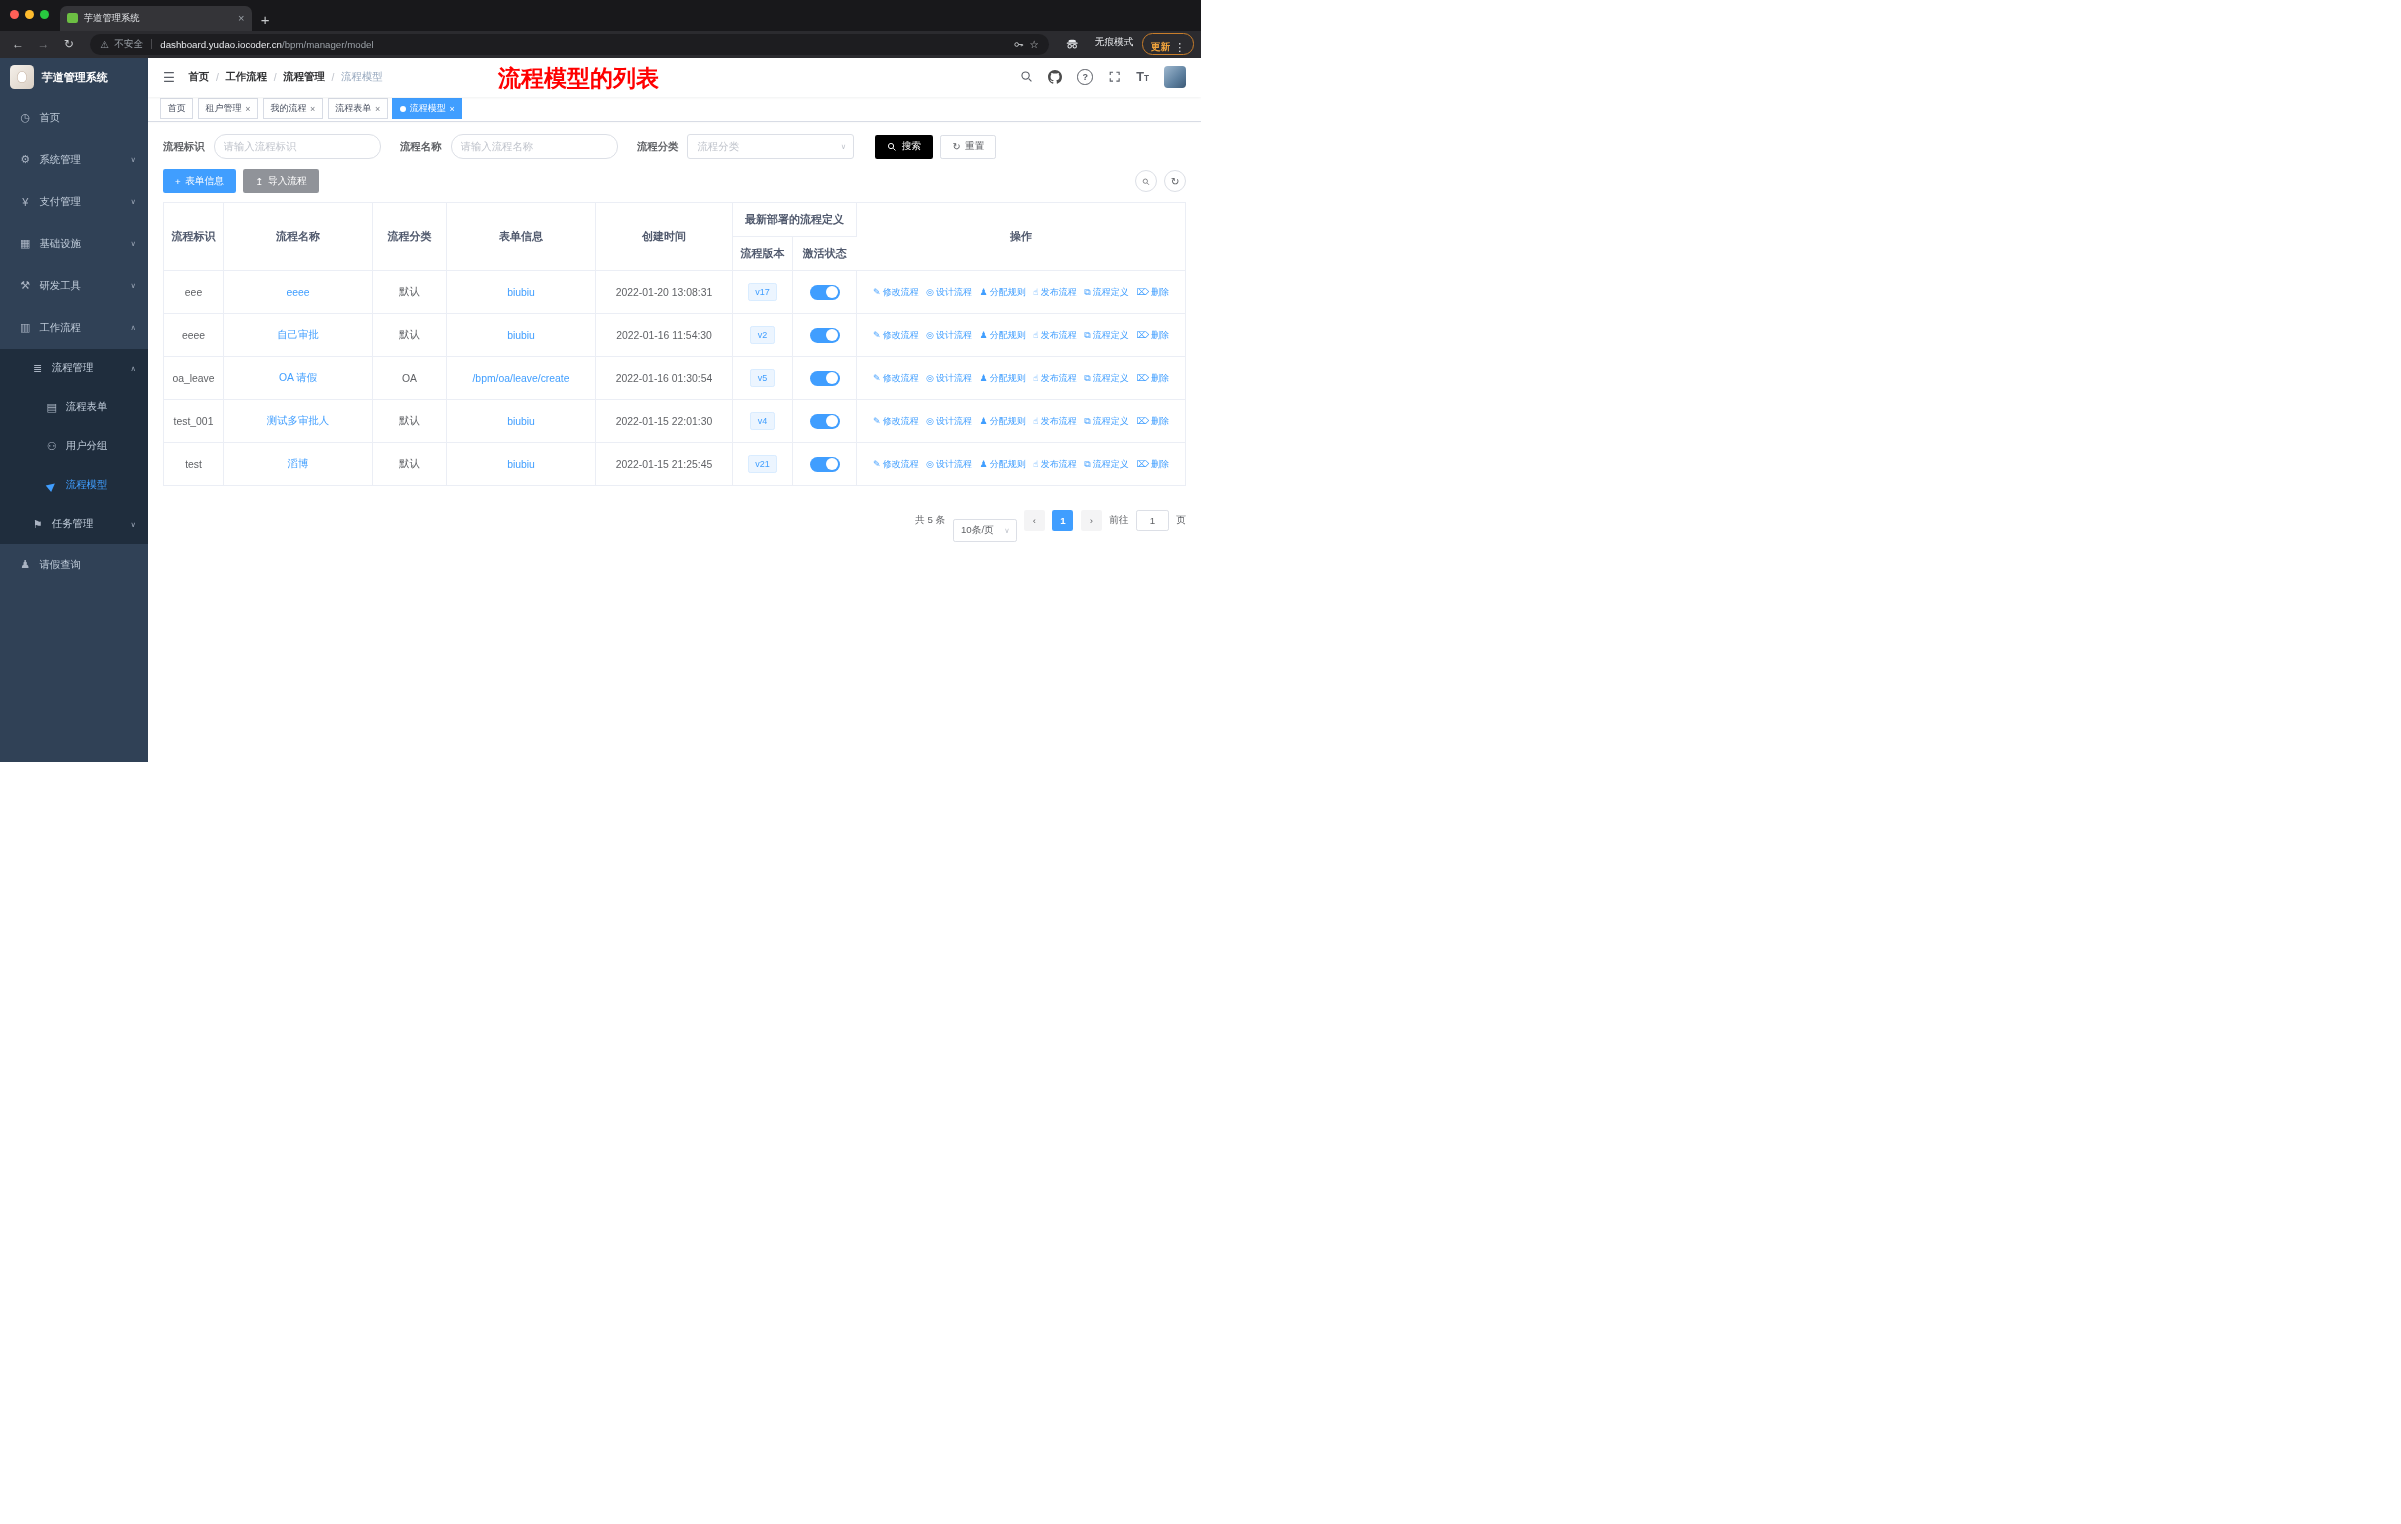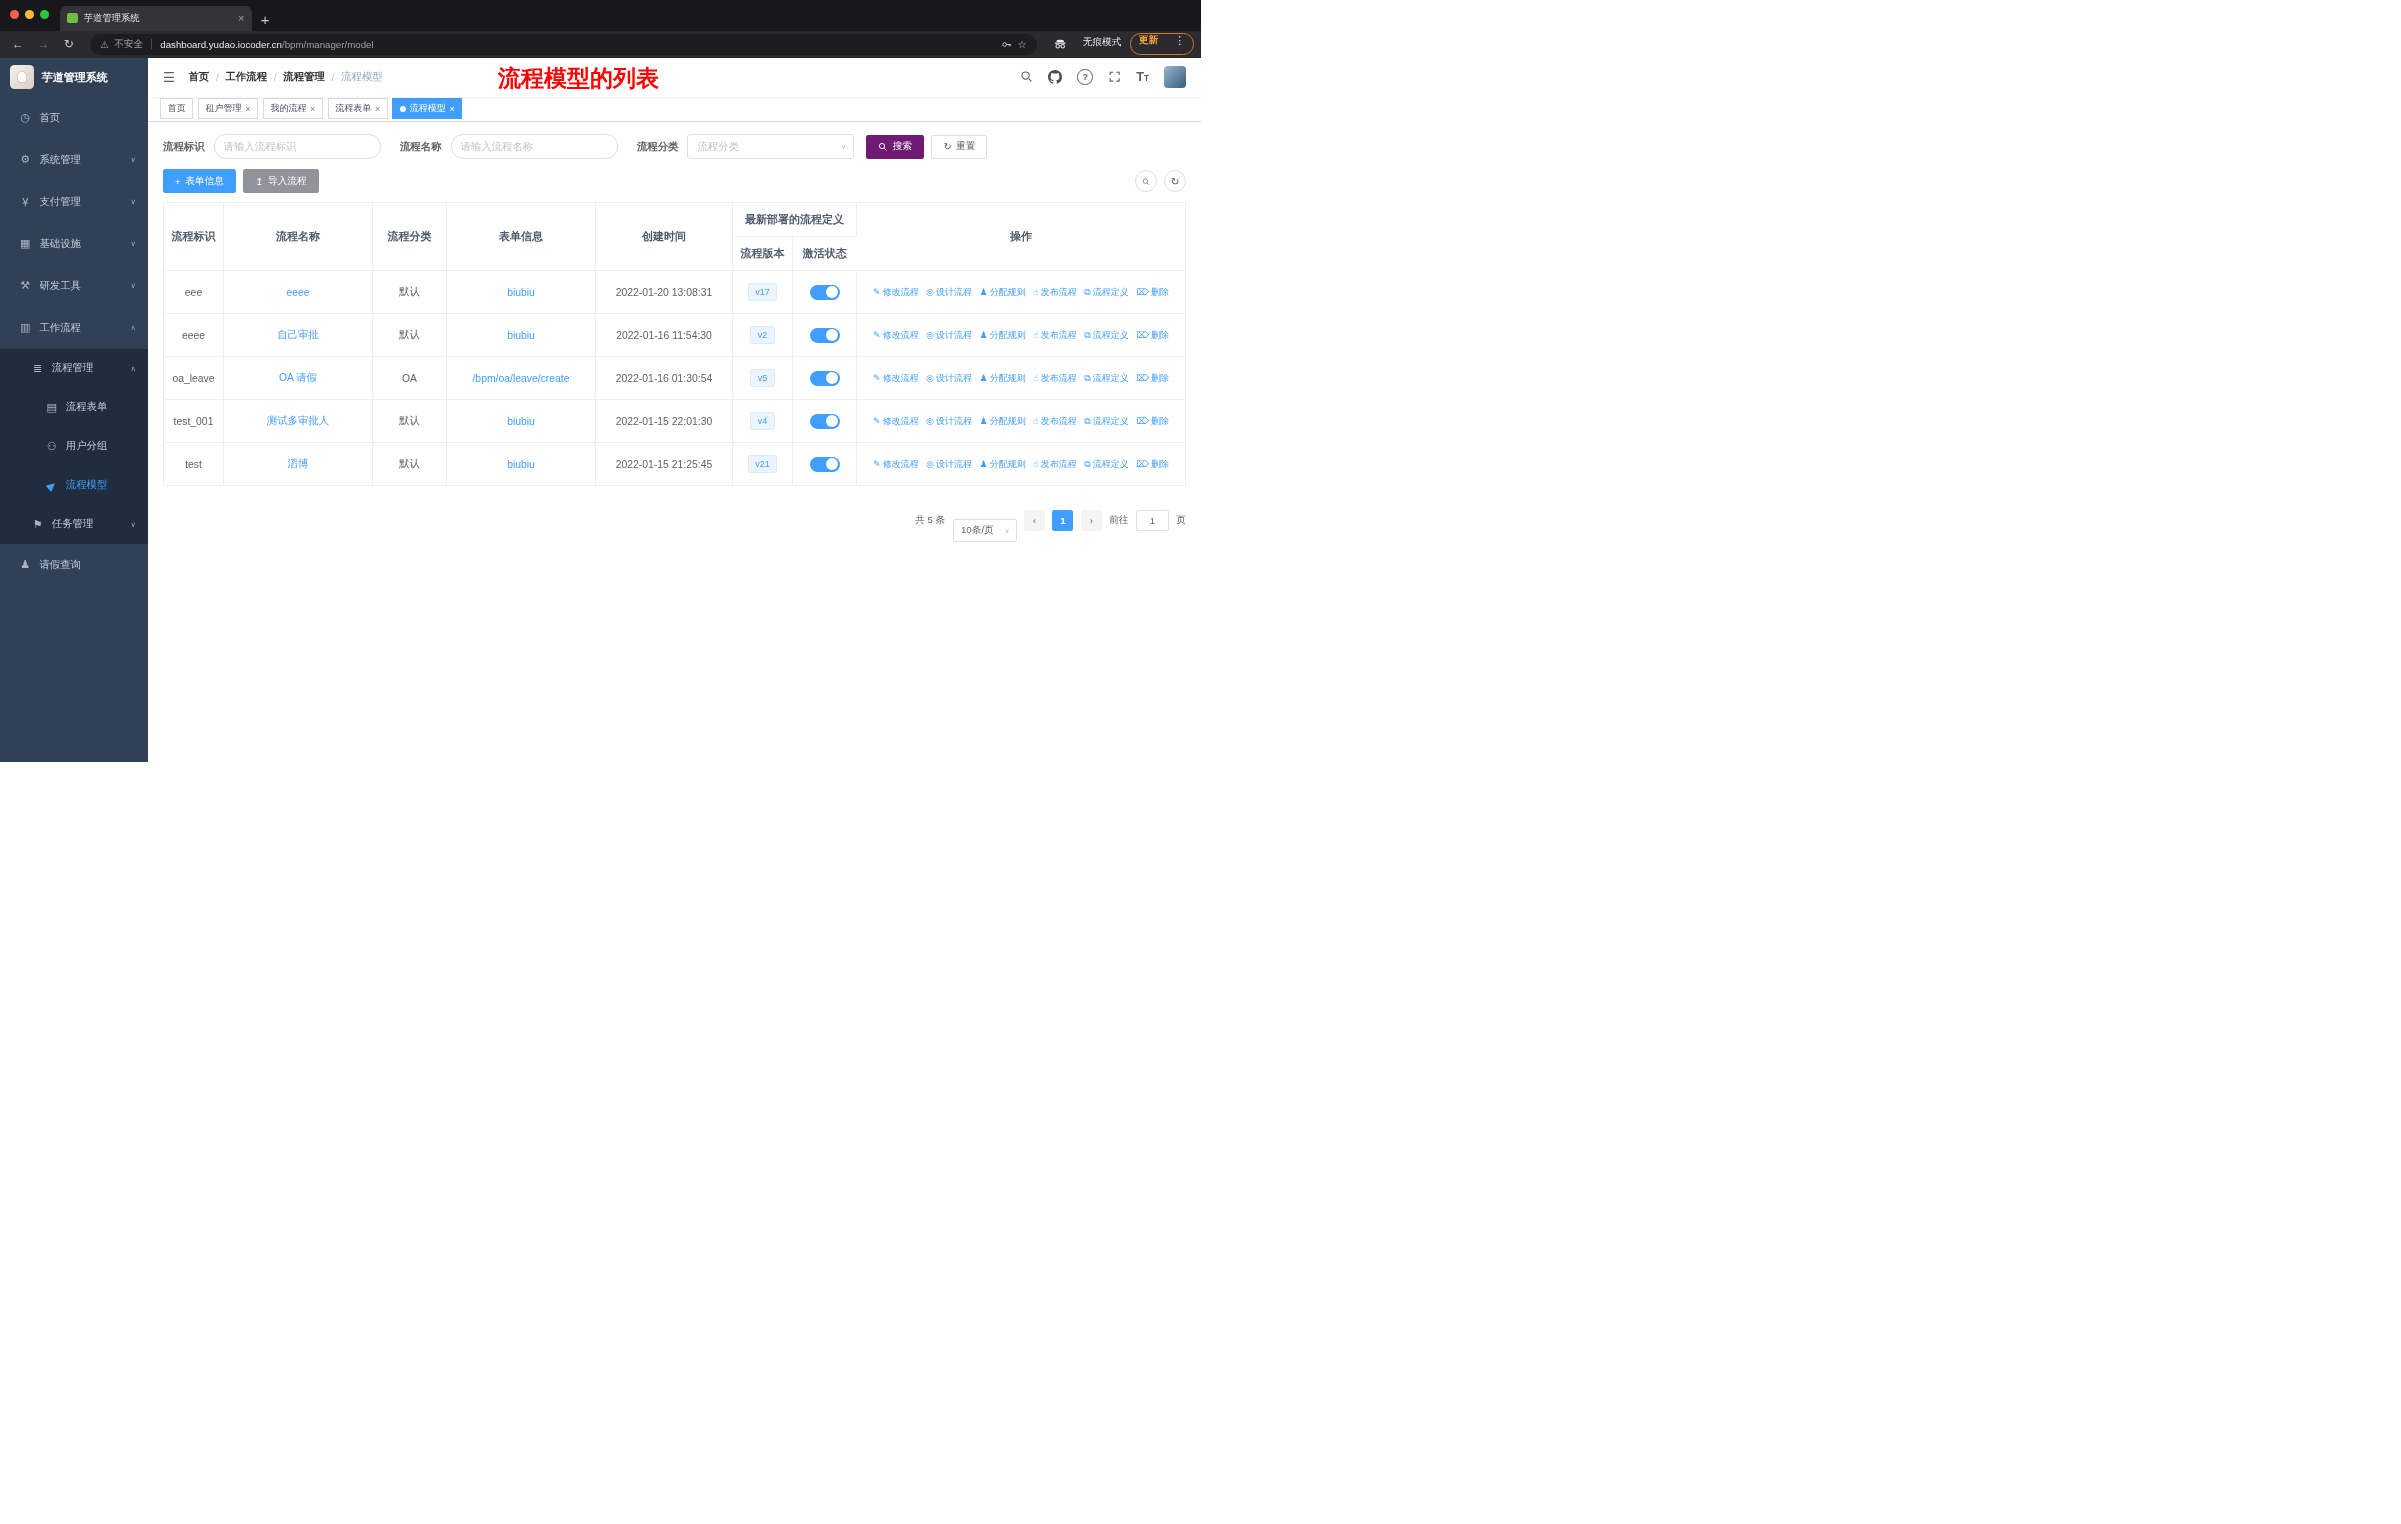--- a/index.html
+++ b/index.html
@@ -23,21 +23,21 @@
   .nav-ic{color:#c7c9cc;font-size:12px;width:21px;height:21px;display:flex;align-items:center;justify-content:center;border-radius:50%;cursor:pointer;}
   .nav-ic.dim{color:#77797d;}
   .urlbar{flex:1;height:21px;background:#1d1d20;border-radius:10.4px;display:flex;align-items:center;padding:0 10.4px;gap:5.2px;margin:0 6px;color:#9aa0a6;font-size:9.7px;}
   .warn-ic{font-size:9.7px;color:#9aa0a6;}
   .url-div{width:0.7px;height:10.4px;background:#4a4a4e;margin:0 3px;}
   .url-host{color:#e8eaed;}
   .url-path{color:#9aa0a6;}
   .url-spacer{flex:1;}
   .ub-ic{color:#c7c9cc;font-size:10.4px;cursor:pointer;display:flex;align-items:center;}
   .incog{display:flex;align-items:flex-start;gap:14px;color:#e8eaed;font-size:9.7px;margin:0 4.5px;}
-  .update-pill{border:1.1px solid #c87d2a;color:#f0a33c;border-radius:10.4px;height:19.4px;display:flex;align-items:flex-start;gap:16px;padding:0 7.4px;font-size:9.7px;font-weight:bold;cursor:pointer;}
+  .update-pill{border:1.1px solid #c87d2a;color:#f0a33c;border-radius:10.4px;height:19.4px;display:flex;align-items:flex-end;gap:4px;padding:0 7.4px;font-size:9.7px;font-weight:bold;cursor:pointer;}
   .update-pill .kebab{color:#e8eaed;font-weight:normal;font-size:11px;}
 
   
   .app{display:flex;height:705px;}
   .sidebar{width:148px;background:#304156;flex:none;display:flex;flex-direction:column;overflow:hidden;}
   .logo{height:39px;display:flex;align-items:center;gap:7.4px;padding:0 10.4px;cursor:pointer;}
   .logo-img{width:24px;height:24px;border-radius:4.5px;background:linear-gradient(135deg,#f5f0ea,#d9cfc4);flex:none;position:relative;}
   .logo-img::after{content:"";position:absolute;left:6.7px;top:6px;width:10.4px;height:12px;border-radius:50% 50% 45% 45%;background:#fff;box-shadow:0 0 0 0.7px #cbb9a9 inset;}
   .logo-text{color:#fff;font-size:11px;font-weight:bold;white-space:nowrap;}
   .menu{flex:1;}
@@ -79,21 +79,21 @@
 
   
   .content{flex:1;padding:12px 15px 0 15px;overflow:hidden;}
   .filter-row{display:flex;align-items:center;margin-bottom:10.4px;}
   .f-label{font-size:10.4px;font-weight:600;color:#606266;margin-right:9px;white-space:nowrap;}
   .inp{height:25px;width:167px;border:0.7px solid #dcdfe6;border-radius:12px;padding:0 9px;font-size:10.4px;color:#606266;outline:none;margin-right:19.4px;box-sizing:border-box;background:#fff;}
   .inp::placeholder{color:#c0c4cc;}
   .select{height:25px;width:167px;border:0.7px solid #dcdfe6;border-radius:3px;padding:0 7.4px 0 9px;display:flex;align-items:center;justify-content:space-between;font-size:10.4px;color:#c0c4cc;cursor:pointer;margin-right:12px;box-sizing:border-box;background:#fff;}
   .sel-arrow{font-size:7.4px;color:#c0c4cc;}
   .btn{height:24px;border:0.7px solid transparent;border-radius:2.2px;padding:0 11px;font-size:9.7px;display:inline-flex;align-items:center;gap:4.5px;cursor:pointer;font-family:inherit;white-space:nowrap;}
-  .btn-success{background:#701a75;color:#fff;}
+  .btn-success{background:#000000;color:#fff;margin-left:9px;}
   .btn-plain{background:#fff;border-color:#dcdfe6;color:#606266;}
   .btn-primary{background:#409eff;color:#fff;}
   .btn-info{background:#909399;color:#fff;}
   .btn .bic{font-size:9.7px;line-height:1;}
   .btn + .btn{margin-left:7.4px;}
   .toolbar-row{display:flex;align-items:center;margin-bottom:9px;}
   .spacer{flex:1;}
   .circle-btn{width:22px;height:22px;border-radius:50%;border:0.7px solid #dcdfe6;background:#fff;color:#606266;display:flex;align-items:center;justify-content:center;cursor:pointer;margin-left:7.4px;font-size:10.4px;}
 
   

